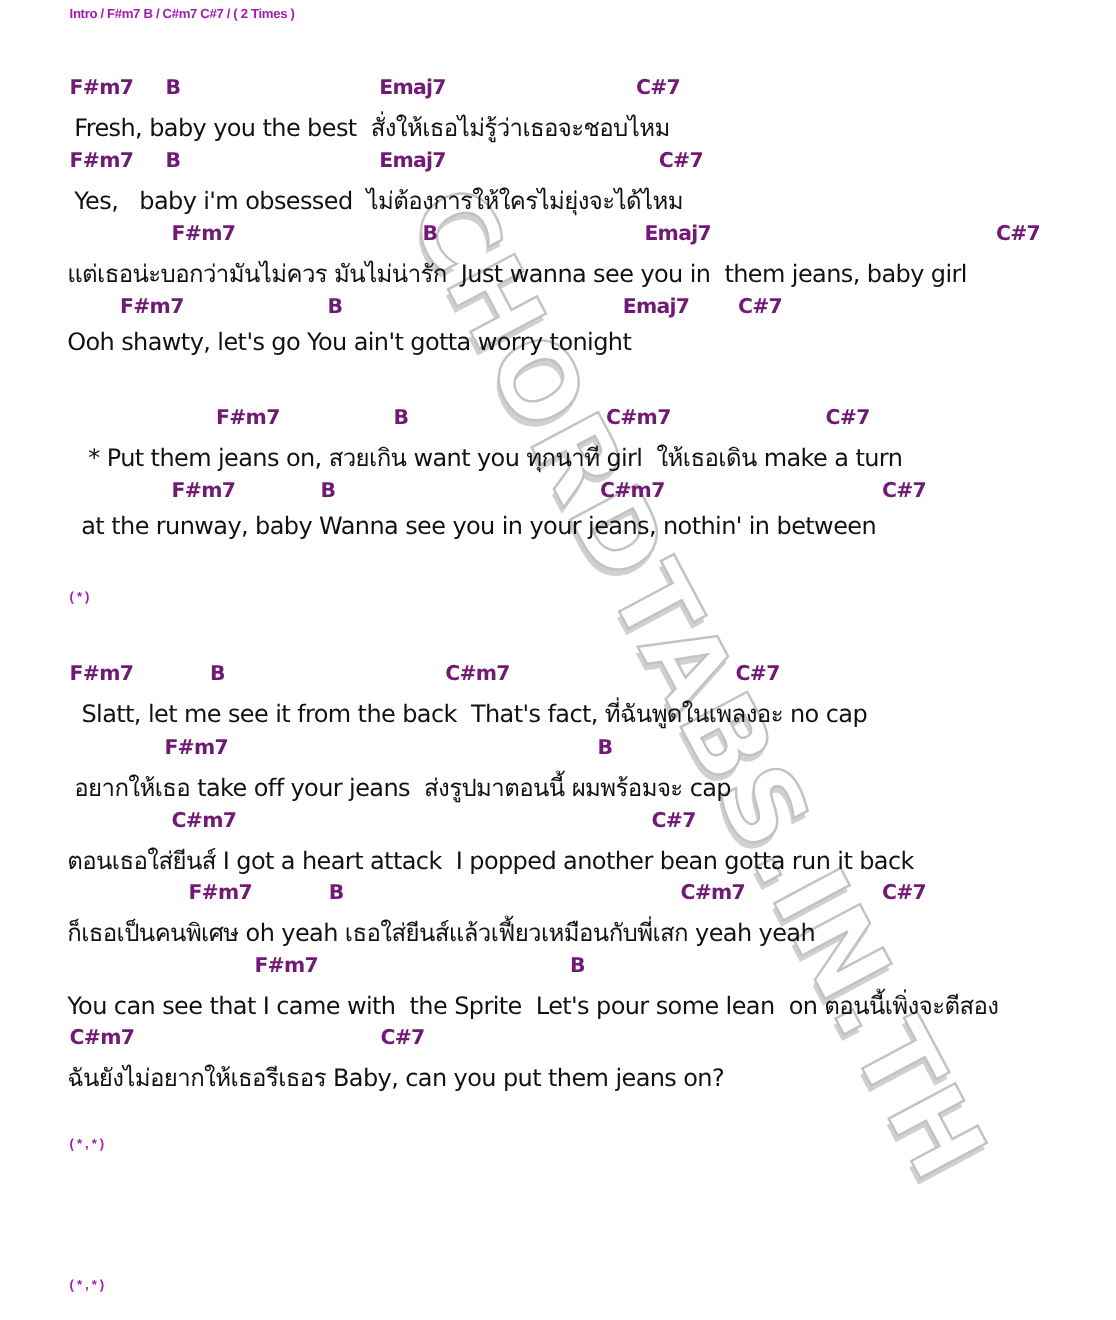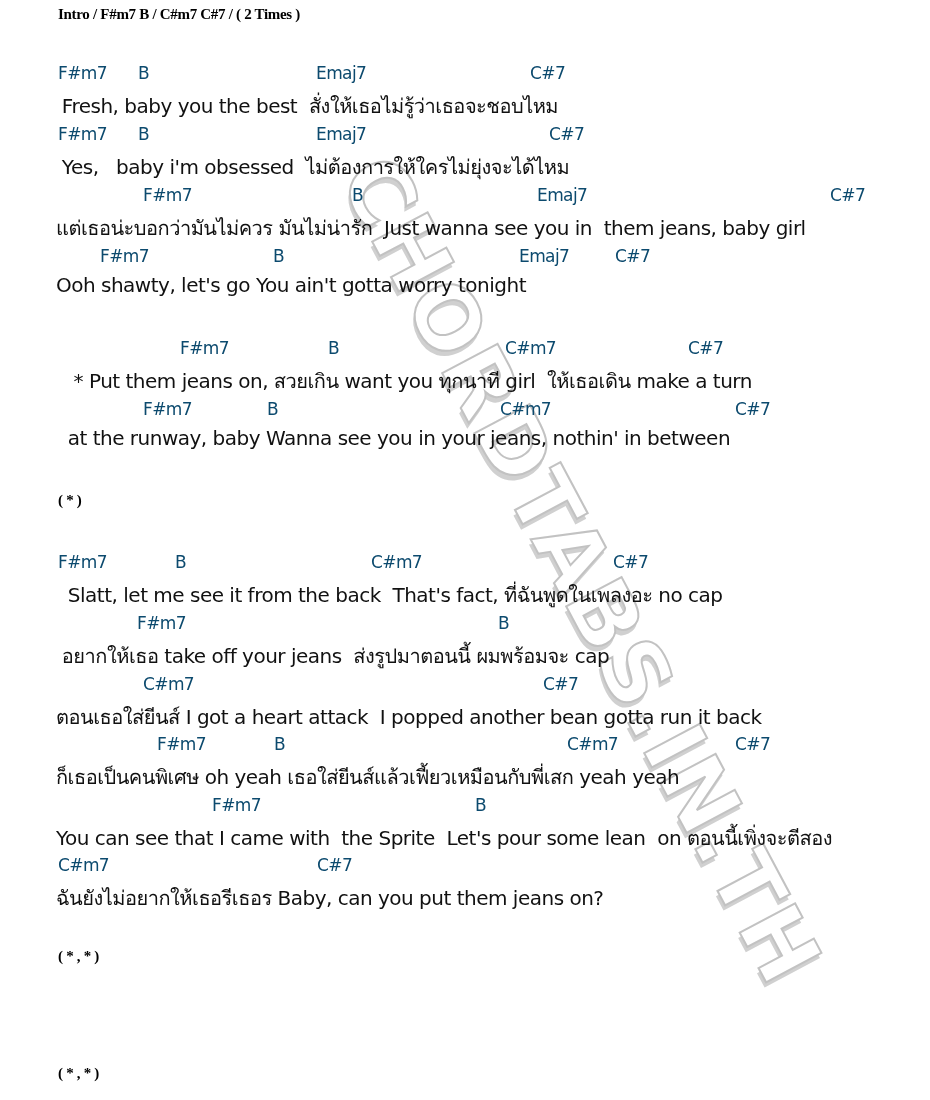--- a/index.html
+++ b/index.html
@@ -1,21 +1,21 @@
 <!DOCTYPE html>
 <html><head>
 <meta charset="utf-8">
 <style>
   html, body { margin:0; padding:0; background:#ffffff; }
   body { width:930px; height:1100px; position:relative; overflow:hidden; }
   .page { position:absolute; left:0; top:0; width:930px; height:1100px; }
   .row { position:absolute; left:0; width:930px; white-space:pre; }
-  .chord { position:absolute; font-family:"DejaVu Sans", sans-serif; font-weight:normal; font-size:17px; color:#0c4a6e; letter-spacing:-0.6px; top:0;text-align:right; }
+  .chord { position:absolute; font-family:"DejaVu Sans", sans-serif; font-weight:bold; font-size:17px; color:#701a75; letter-spacing:-0.6px; top:0;text-align:right; }
   .lyric { position:absolute; font-family:"DejaVu Sans", sans-serif; font-size:20px; color:#111; letter-spacing:-0.5px; top:0; }
-  .head { position:absolute; font-family:Liberation Serif, serif; font-weight:bold; font-size:15px; color:#000000; letter-spacing:-0.3px; }
+  .head { position:absolute; font-family:Liberation Sans, sans-serif; font-weight:bold; font-size:11px; color:#a21caf; letter-spacing:-0.3px; }
   .watermark { position:absolute; left:120px; top:520px; font-family:"DejaVu Sans", sans-serif; font-weight:bold; font-size:86px; color:#ffffff; letter-spacing:2px;
     -webkit-text-stroke: 2px #b8b8b8; text-shadow: 4px 4px 0 #c8c8c8; transform: rotate(62deg); transform-origin: center; opacity:0.85; pointer-events:none; white-space:nowrap; }
 </style>
 </head>
 <body>
 
 <div class="page">
   <div class="watermark">CHORDTABS.IN.TH</div>
 
   <div class="head" style="left:58px; top:6px;">Intro  / F#m7  B / C#m7   C#7  / ( 2 Times  )</div>

